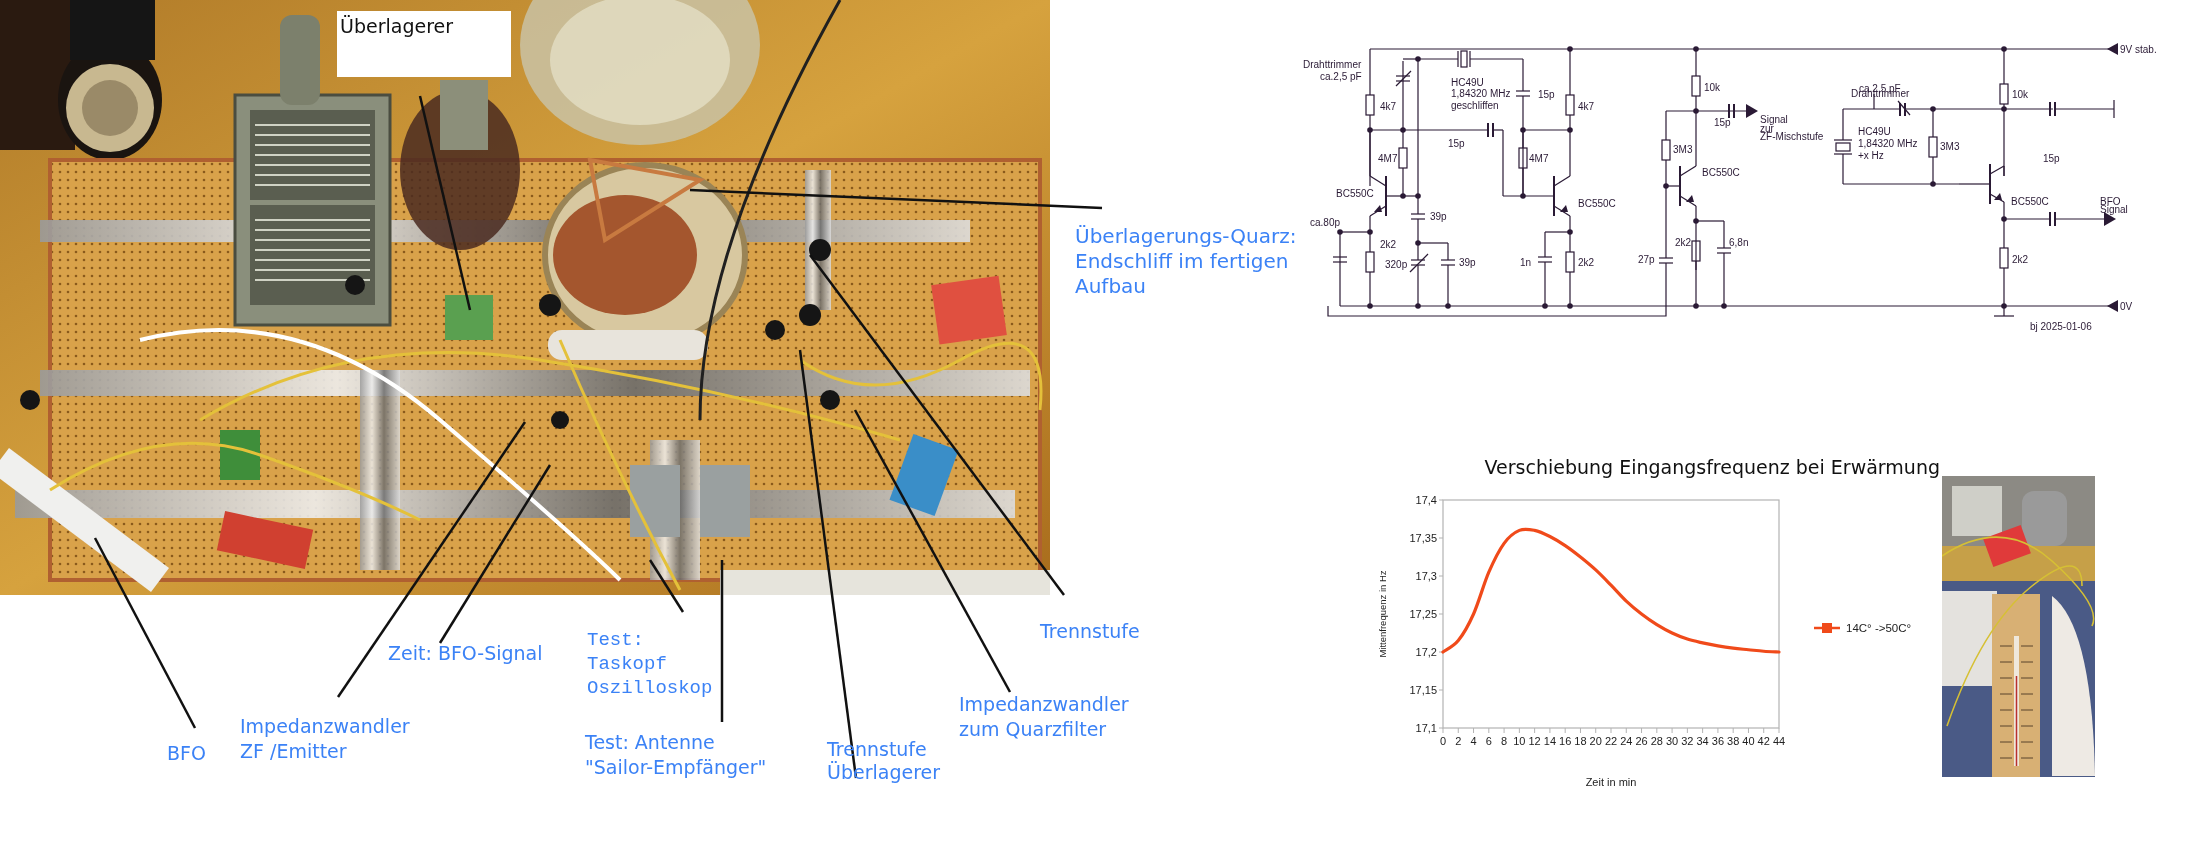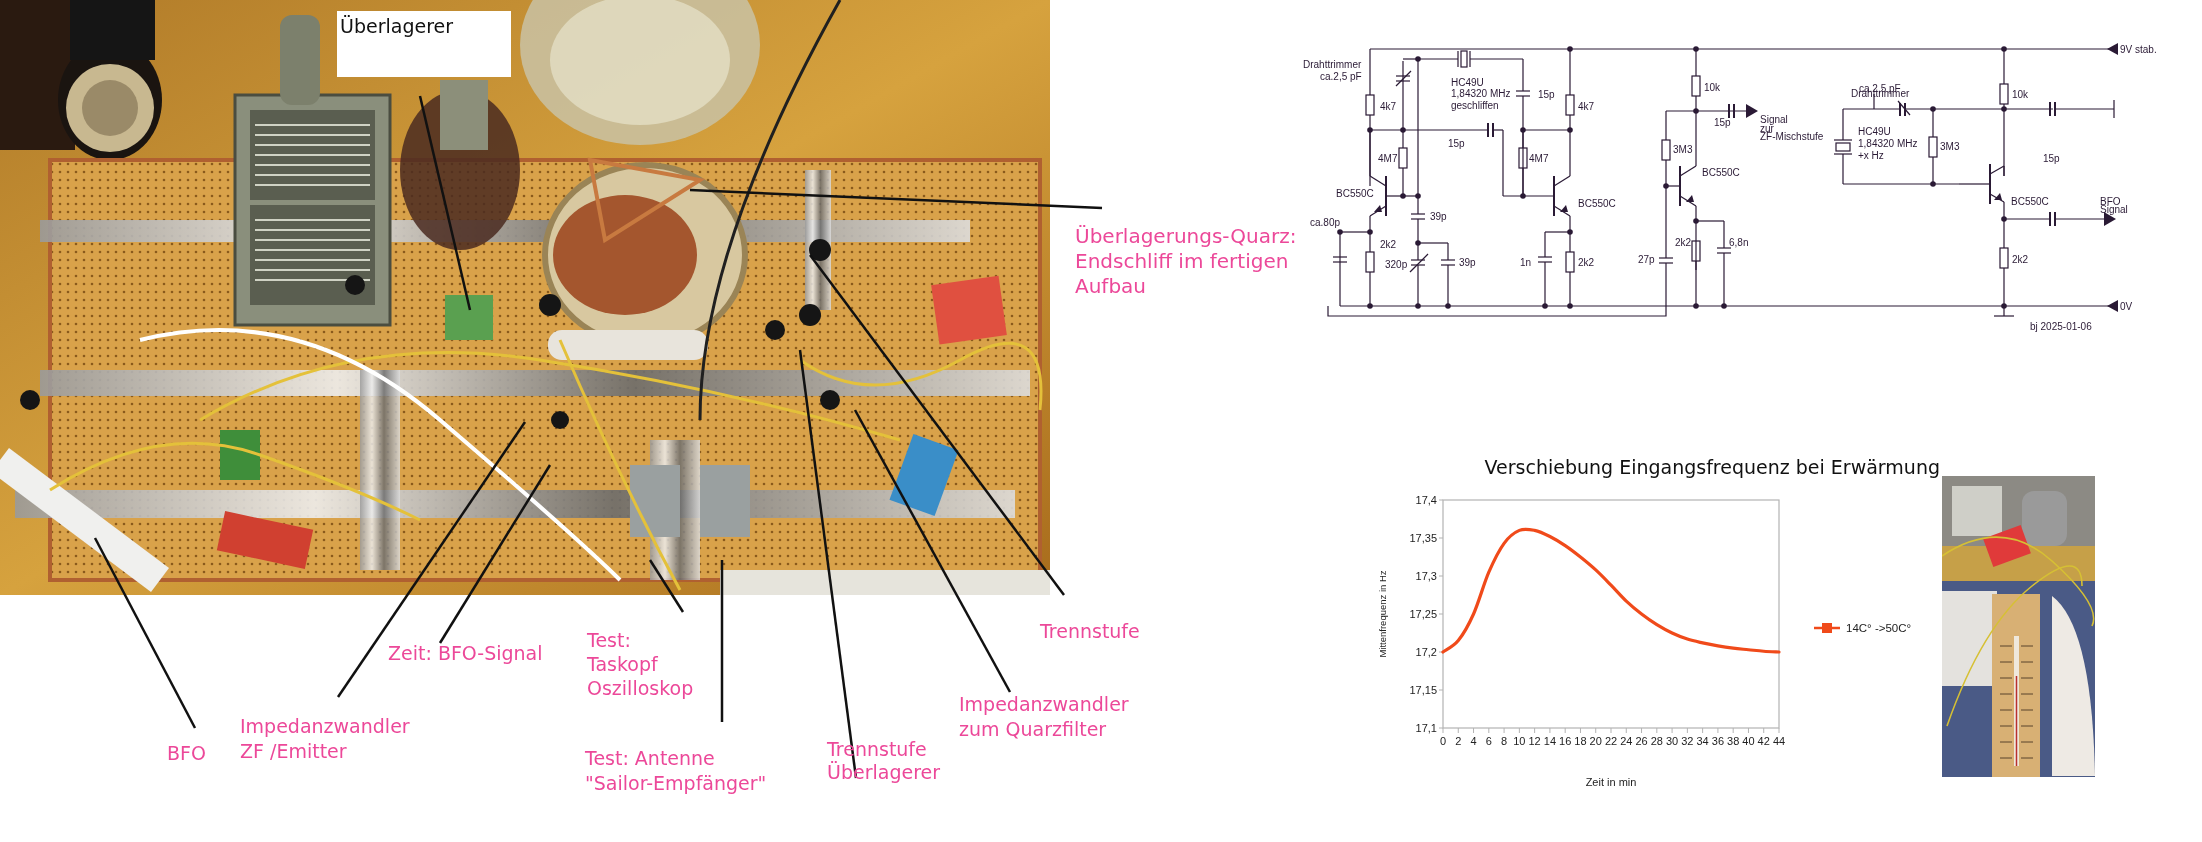--- a/index.html
+++ b/index.html
@@ -1,20 +1,20 @@
 <!DOCTYPE html>
 <html><head>
 <meta charset="utf-8">
 <style>
   html, body { margin:0; padding:0; background:#ffffff; }
   body { width:2202px; height:842px; position:relative; overflow:hidden; font-family:"DejaVu Sans", sans-serif; color:#111; }
   .abs { position:absolute; }
   #photo-main { left:0; top:0; width:1050px; height:595px; }
   #photo-small { left:1942px; top:476px; width:153px; height:301px; }
-  .label { position:absolute; font-family:"DejaVu Sans", sans-serif; font-size:19px; line-height:24px; color:#ec4899; white-space:pre; }
+  .label { position:absolute; font-family:"DejaVu Sans", sans-serif; font-size:19px; line-height:24px; color:#3b82f6; white-space:pre; }
   .ov-box { position:absolute; left:337px; top:11px; width:174px; height:66px; background:#fff; }
   .ov-box span { position:absolute; left:3px; top:4px; font-size:19px; }
   svg text { font-family:"DejaVu Sans", sans-serif; }
   #schem text { font-family:"Liberation Sans", sans-serif; font-size:10px; fill:#2a1a35; }
   #chart text { font-family:"Liberation Sans", sans-serif; fill:#222; }
   #chart-title { position:absolute; left:1440px; top:456px; width:500px; text-align:right; font-family:"DejaVu Sans", sans-serif; font-size:19px; color:#111; }
 </style>
 </head>
 <body>
 
@@ -135,24 +135,24 @@
 </svg>
 
 <div class="label" style="left:1075px;top:224px;line-height:25px;font-size:20px;">Überlagerungs-Quarz:
 Endschliff im fertigen
 Aufbau</div>
 <div class="label" style="left:1040px;top:619px;">Trennstufe</div>
 <div class="label" style="left:167px;top:741px;">BFO</div>
 <div class="label" style="left:240px;top:714px;line-height:25px;">Impedanzwandler
 ZF /Emitter</div>
 <div class="label" style="left:388px;top:641px;">Zeit: BFO-Signal</div>
-<div class="label" style="left:587px;top:628px;line-height:24px;">Test:
+<div class="label" style="left:587px;top:628px;line-height:24px;font-family:Liberation Mono, monospace;">Test:
 Taskopf
 Oszilloskop</div>
-<div class="label" style="left:585px;top:730px;line-height:25px;margin-top:16px;">Test: Antenne
+<div class="label" style="left:585px;top:730px;line-height:25px;">Test: Antenne
 "Sailor-Empfänger"</div>
 <div class="label" style="left:827px;top:738px;line-height:23px;">Trennstufe
 Überlagerer</div>
 <div class="label" style="left:959px;top:692px;line-height:25px;">Impedanzwandler
 zum Quarzfilter</div>
 
 <svg id="schem" class="abs" style="left:1300px;top:20px" width="902" height="330" viewBox="1300 20 902 330">
   <g stroke="#2a1a35" stroke-width="1.2" fill="none">
 
     <line x1="1370" y1="49" x2="2112" y2="49"></line>

